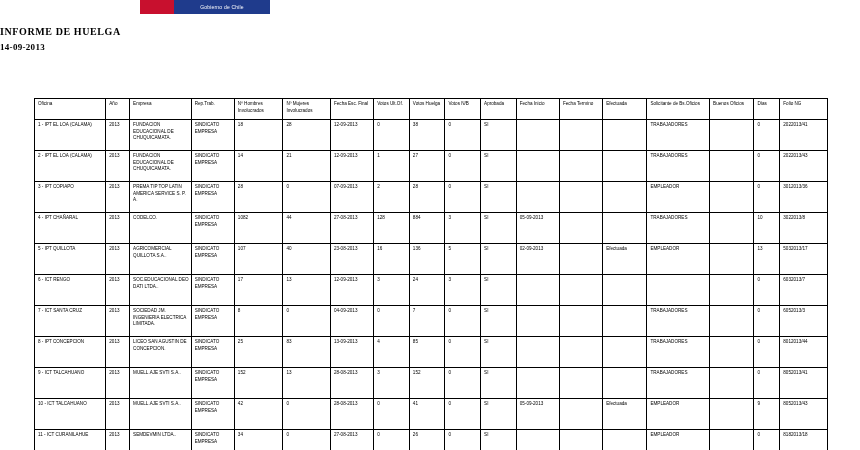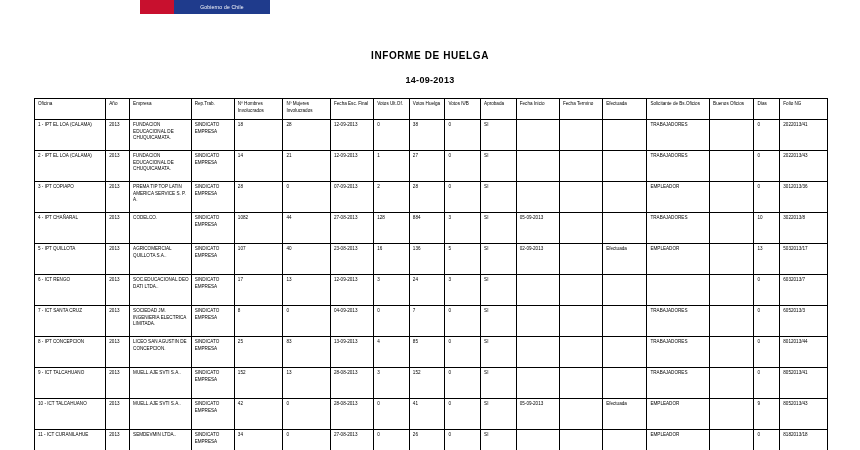--- a/index.html
+++ b/index.html
@@ -38,32 +38,33 @@
     letter-spacing: .2px;
     display: flex;
     align-items: center;
     justify-content: center;
     font-family: "Liberation Sans", sans-serif;
   }
 
   
   .title-area {
     position: absolute;
-    top: 50px;
+    top: 26px;
     left: 0;
     width: 860px;
-    text-align: center;
+    text-align: left;
+    font-family: Liberation Serif, serif;
   }
   .doc-title {
     font-size: 10px;
     font-weight: bold;
     letter-spacing: .6px;
   }
   .doc-date {
-    margin-top: 14px;
+    margin-top: 5px;
     font-size: 9px;
     font-weight: bold;
     letter-spacing: .3px;
   }
 
   
   .table-wrap {
     position: absolute;
     top: 98px;
     left: 34px;

